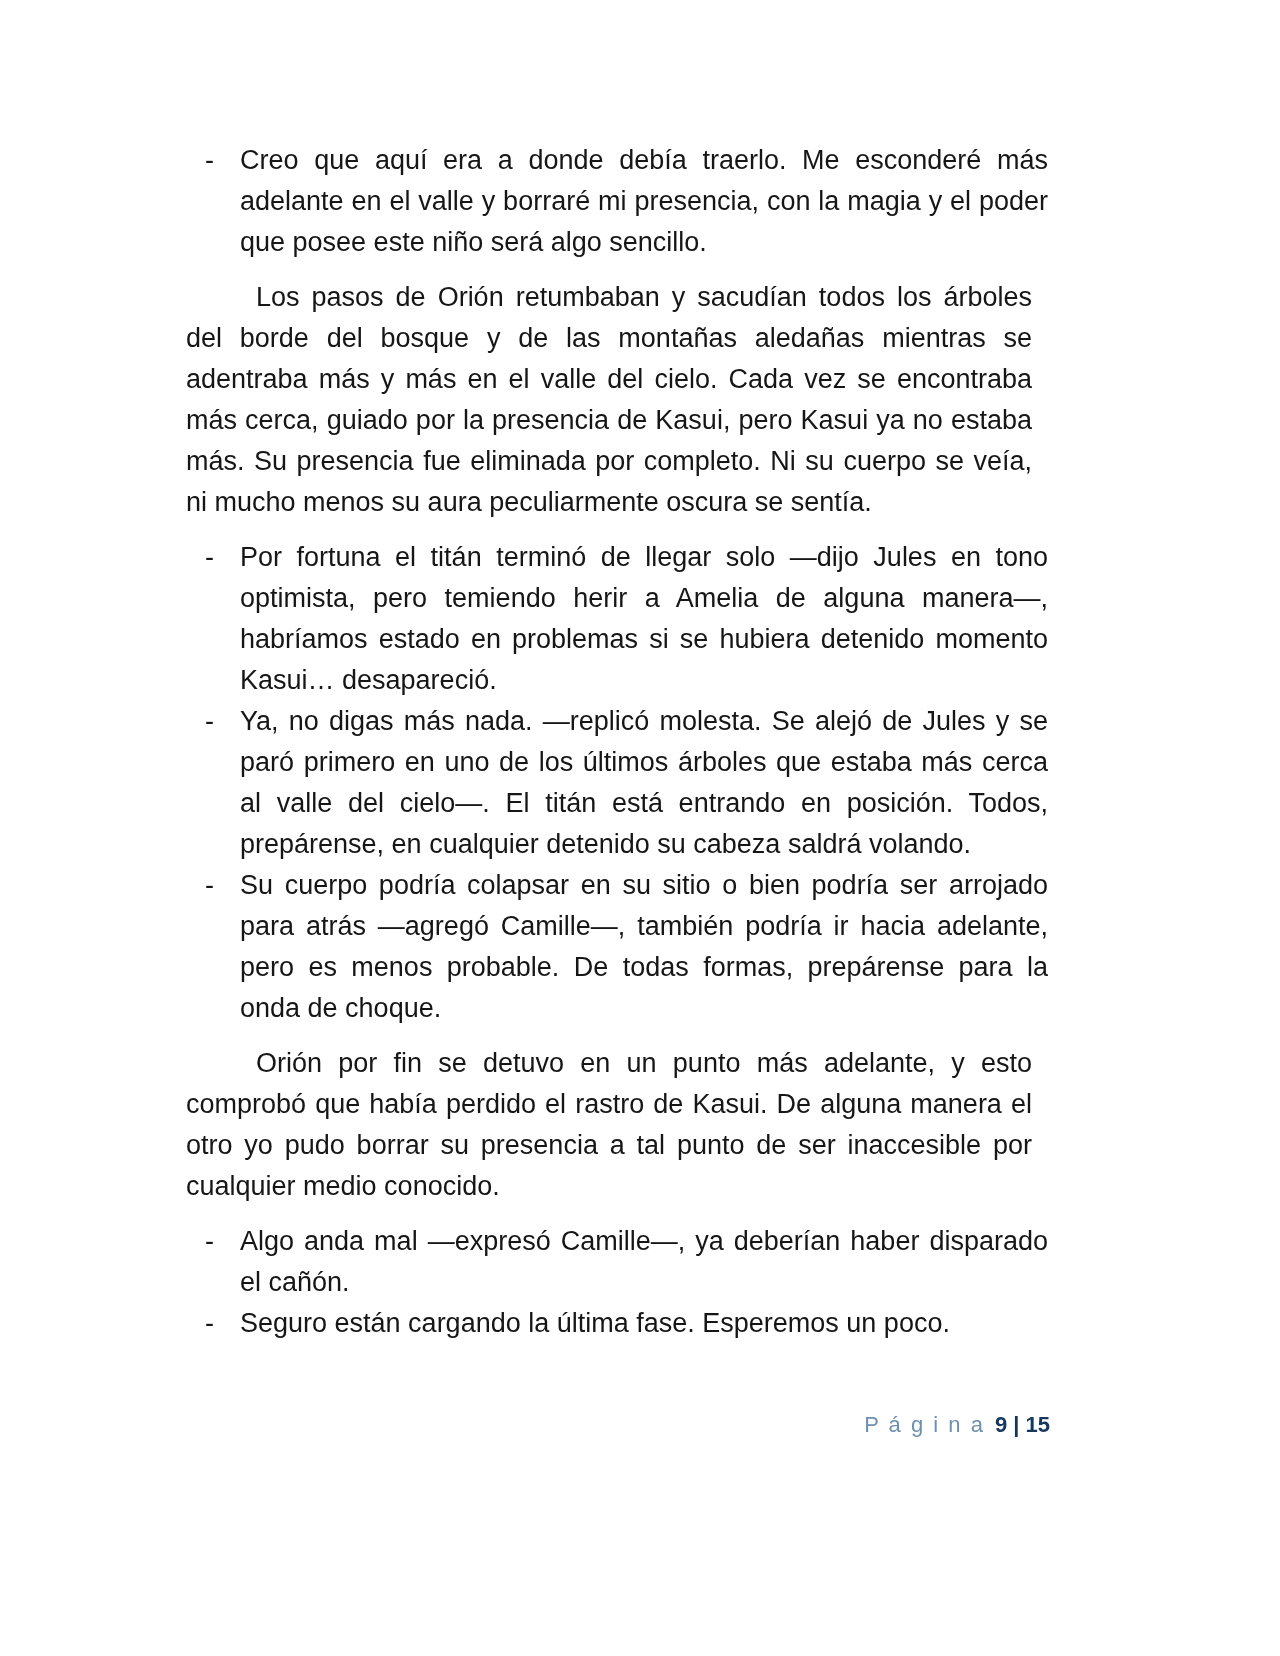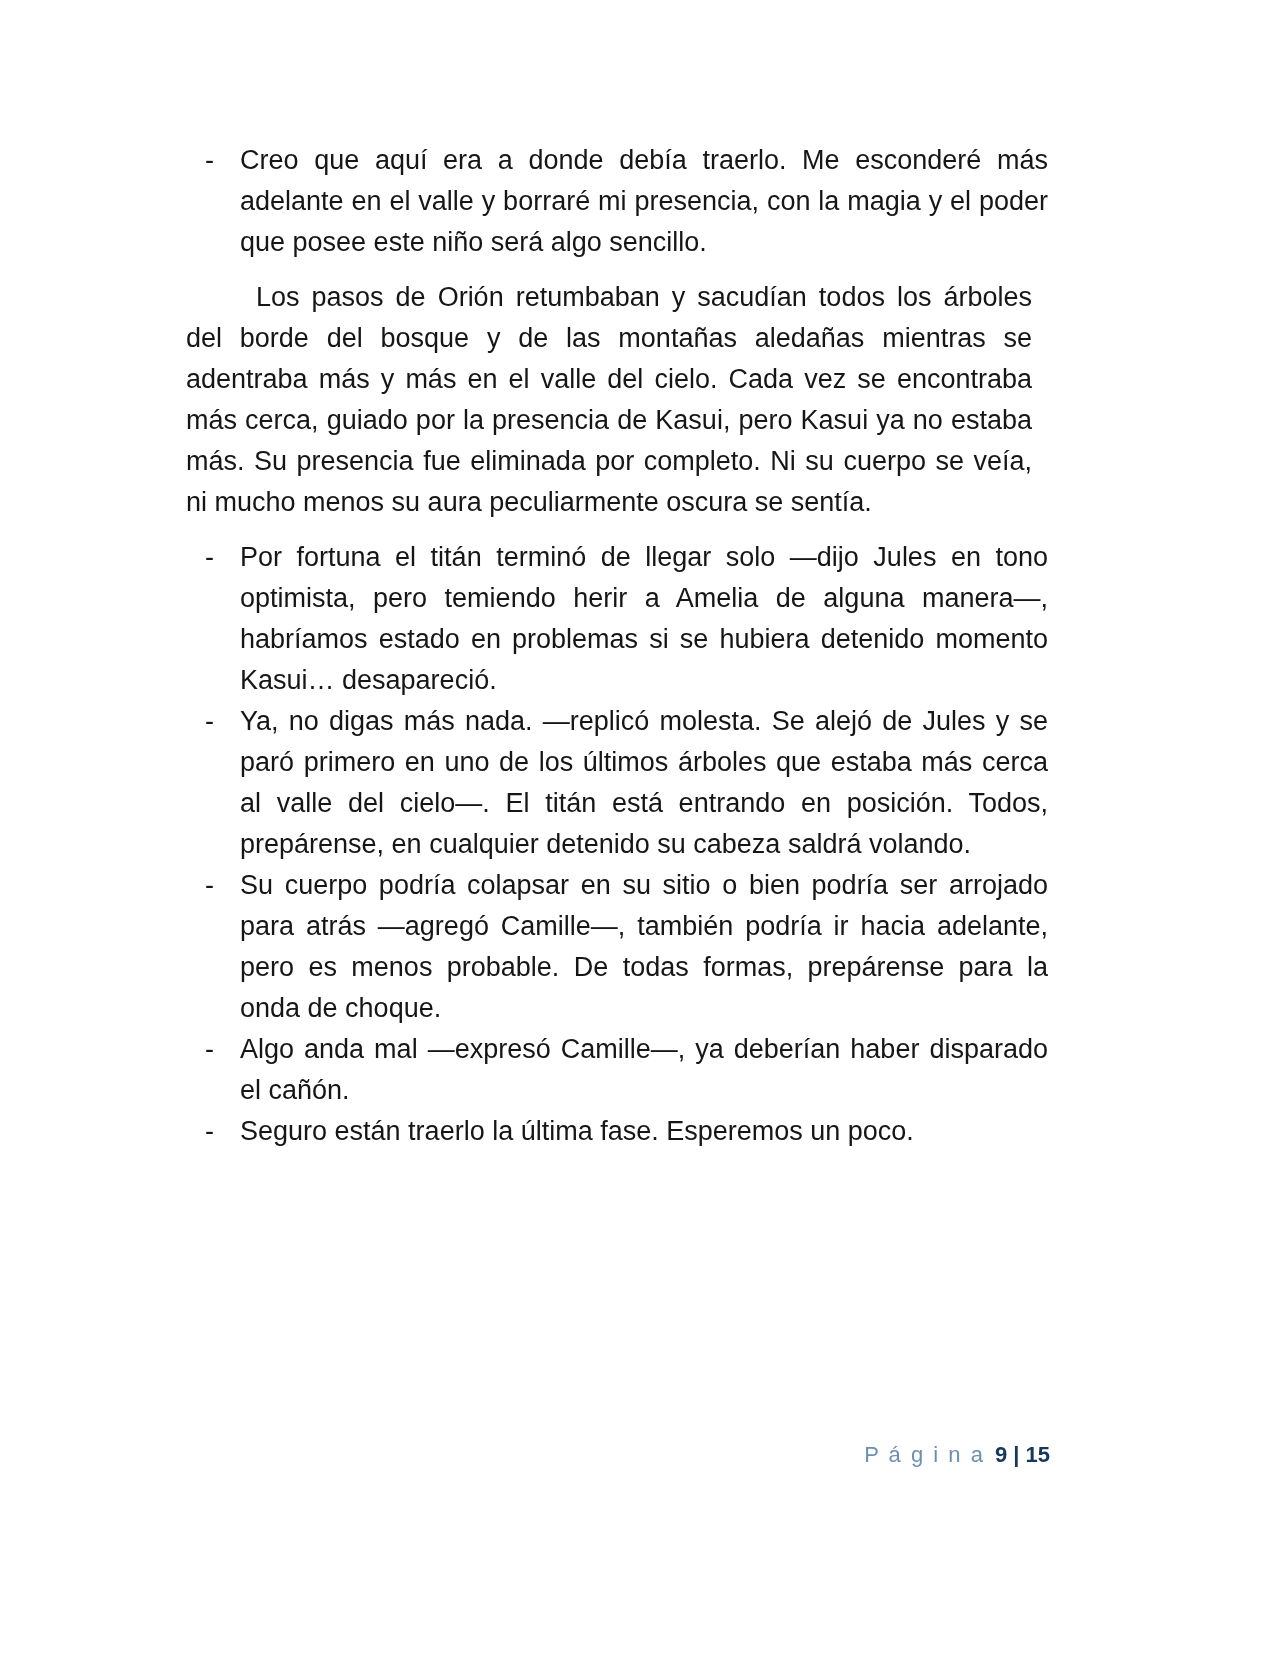--- a/index.html
+++ b/index.html
@@ -35,21 +35,21 @@
     width: 35px;
   }
   .dialogue .text {
     flex: 1;
     text-align: justify;
   }
   .footer {
     position: absolute;
     left: 170px;
     right: 230px;
-    top: 1440px;
+    top: 1410px;
     text-align: right;
     font-size: 22px;
     line-height: 30px;
     white-space: nowrap;
   }
   .footer .footer-label {
     letter-spacing: 2px;
     margin-right: 10px;
   }
   .footer .footer-value {
@@ -77,29 +77,30 @@
     <div class="para dialogue">
       <span class="dash">-</span>
       <span class="text">Ya, no digas más nada. —replicó molesta. Se alejó de Jules y se paró primero en uno de los últimos árboles que estaba más cerca al valle del cielo—. El titán está entrando en posición. Todos, prepárense, en cualquier detenido su cabeza saldrá volando.</span>
     </div>
 
     <div class="para dialogue">
       <span class="dash">-</span>
       <span class="text">Su cuerpo podría colapsar en su sitio o bien podría ser arrojado para atrás —agregó Camille—, también podría ir hacia adelante, pero es menos probable. De todas formas, prepárense para la onda de choque.</span>
     </div>
 
+    <p class="para body-para">Orión por fin se detuvo en un punto más adelante, y esto comprobó que había perdido el rastro de Kasui. De alguna manera el otro yo pudo borrar su presencia a tal punto de ser inaccesible por cualquier medio conocido.</p>
 
     <div class="para dialogue">
       <span class="dash">-</span>
       <span class="text">Algo anda mal —expresó Camille—, ya deberían haber disparado el cañón.</span>
     </div>
 
     <div class="para dialogue">
       <span class="dash">-</span>
-      <span class="text">Seguro están traerlo la última fase. Esperemos un poco.</span>
+      <span class="text">Seguro están cargando la última fase. Esperemos un poco.</span>
     </div>
 
   </div>
 
   <div class="footer">
     <span class="footer-label" style="color: rgb(109, 143, 176);">P á g i n a</span><span class="footer-value" style="color: rgb(23, 55, 94);">9 | 15</span>
   </div>
 </div>
 
 </body></html>

